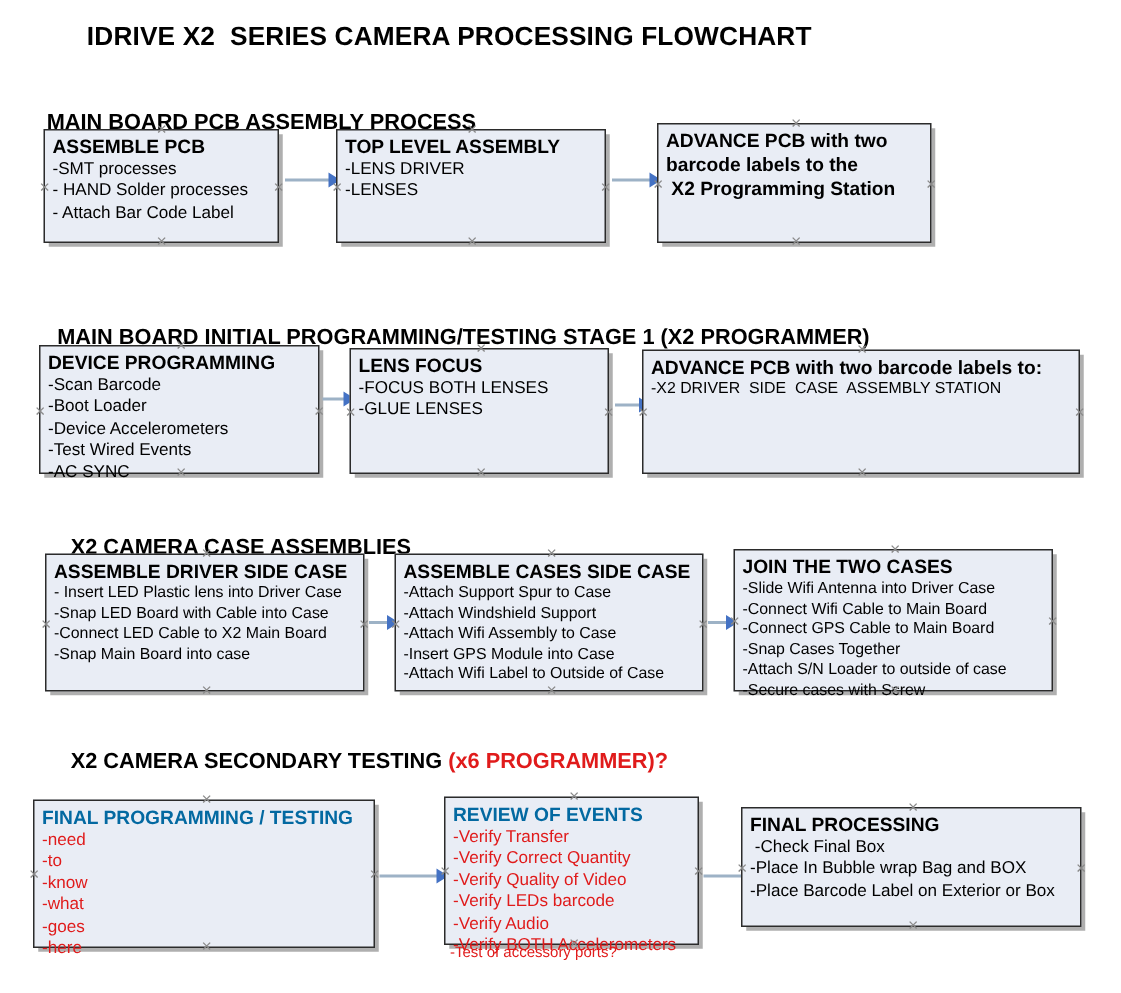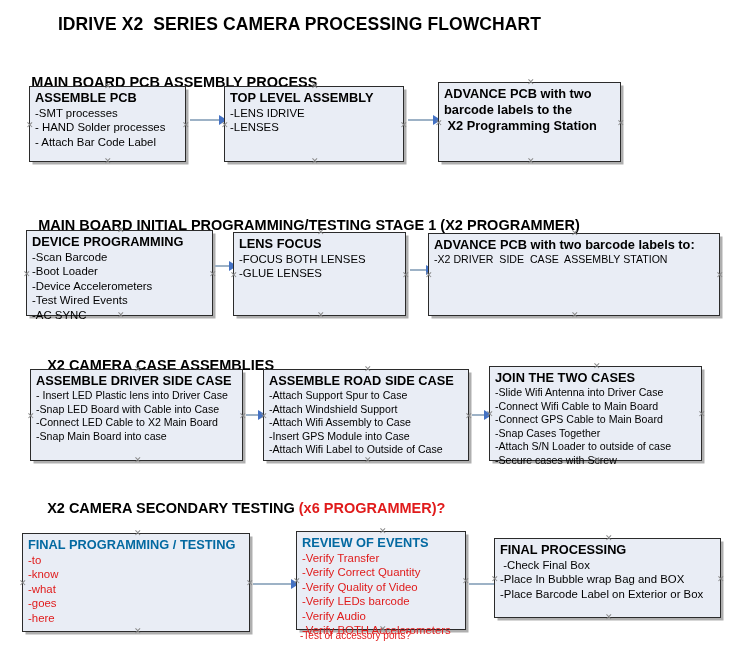--- a/index.html
+++ b/index.html
@@ -124,21 +124,21 @@
     <span class="handle" style="left:74px; bottom:-4px;">✕</span>
     <span class="handle" style="left:-4px; top:35px;">✕</span>
     <span class="handle" style="right:-4px; top:35px;">✕</span>
   </div>
 
   <div class="abs conn" style="left:190px; top:119px; width:31px;"></div>
   <div class="abs arrowhead" style="left:219px; top:115px;"></div>
 
   <div class="abs box" style="left:224px; top:86px; width:180px; height:76px;">
     <div class="box-title">TOP LEVEL ASSEMBLY</div>
-    <div class="box-line">-LENS IDRIVE</div>
+    <div class="box-line">-LENS DRIVER</div>
     <div class="box-line">-LENSES</div>
     <span class="handle" style="left:86px; top:-4px;">✕</span>
     <span class="handle" style="left:86px; bottom:-4px;">✕</span>
     <span class="handle" style="left:-4px; top:35px;">✕</span>
     <span class="handle" style="right:-4px; top:35px;">✕</span>
   </div>
 
   <div class="abs conn" style="left:408px; top:119px; width:27px;"></div>
   <div class="abs arrowhead" style="left:433px; top:115px;"></div>
 
@@ -207,21 +207,21 @@
     <span class="handle" style="left:103px; top:-4px;">✕</span>
     <span class="handle" style="left:103px; bottom:-4px;">✕</span>
     <span class="handle" style="left:-4px; top:43px;">✕</span>
     <span class="handle" style="right:-4px; top:43px;">✕</span>
   </div>
 
   <div class="abs conn" style="left:246px; top:414px; width:16px;"></div>
   <div class="abs arrowhead" style="left:258px; top:410px;"></div>
 
   <div class="abs box" style="left:263px; top:369px; width:206px; height:92px;">
-    <div class="box-title">ASSEMBLE ROAD SIDE CASE</div>
+    <div class="box-title">ASSEMBLE CASES SIDE CASE</div>
     <div class="box-line small">-Attach Support Spur to Case</div>
     <div class="box-line small">-Attach Windshield Support</div>
     <div class="box-line small">-Attach Wifi Assembly to Case</div>
     <div class="box-line small">-Insert GPS Module into Case</div>
     <div class="box-line small">-Attach Wifi Label to Outside of Case</div>
     <span class="handle" style="left:100px; top:-4px;">✕</span>
     <span class="handle" style="left:100px; bottom:-4px;">✕</span>
     <span class="handle" style="left:-4px; top:43px;">✕</span>
     <span class="handle" style="right:-4px; top:43px;">✕</span>
   </div>
@@ -242,20 +242,21 @@
     <span class="handle" style="left:-4px; top:44px;">✕</span>
     <span class="handle" style="right:-4px; top:44px;">✕</span>
   </div>
 
   <div class="abs section-title" style="left:31px; top:484px;">
     <span>X2 CAMERA SECONDARY TESTING </span><span class="accent">(x6 PROGRAMMER)?</span>
   </div>
 
   <div class="abs box red" style="left:22px; top:533px; width:228px; height:99px;">
     <div class="box-title">FINAL PROGRAMMING / TESTING</div>
+    <div class="box-line">-need</div>
     <div class="box-line">-to</div>
     <div class="box-line">-know</div>
     <div class="box-line">-what</div>
     <div class="box-line">-goes</div>
     <div class="box-line">-here</div>
     <span class="handle" style="left:111px; top:-4px;">✕</span>
     <span class="handle" style="left:111px; bottom:-4px;">✕</span>
     <span class="handle" style="left:-4px; top:46px;">✕</span>
     <span class="handle" style="right:-4px; top:46px;">✕</span>
   </div>

